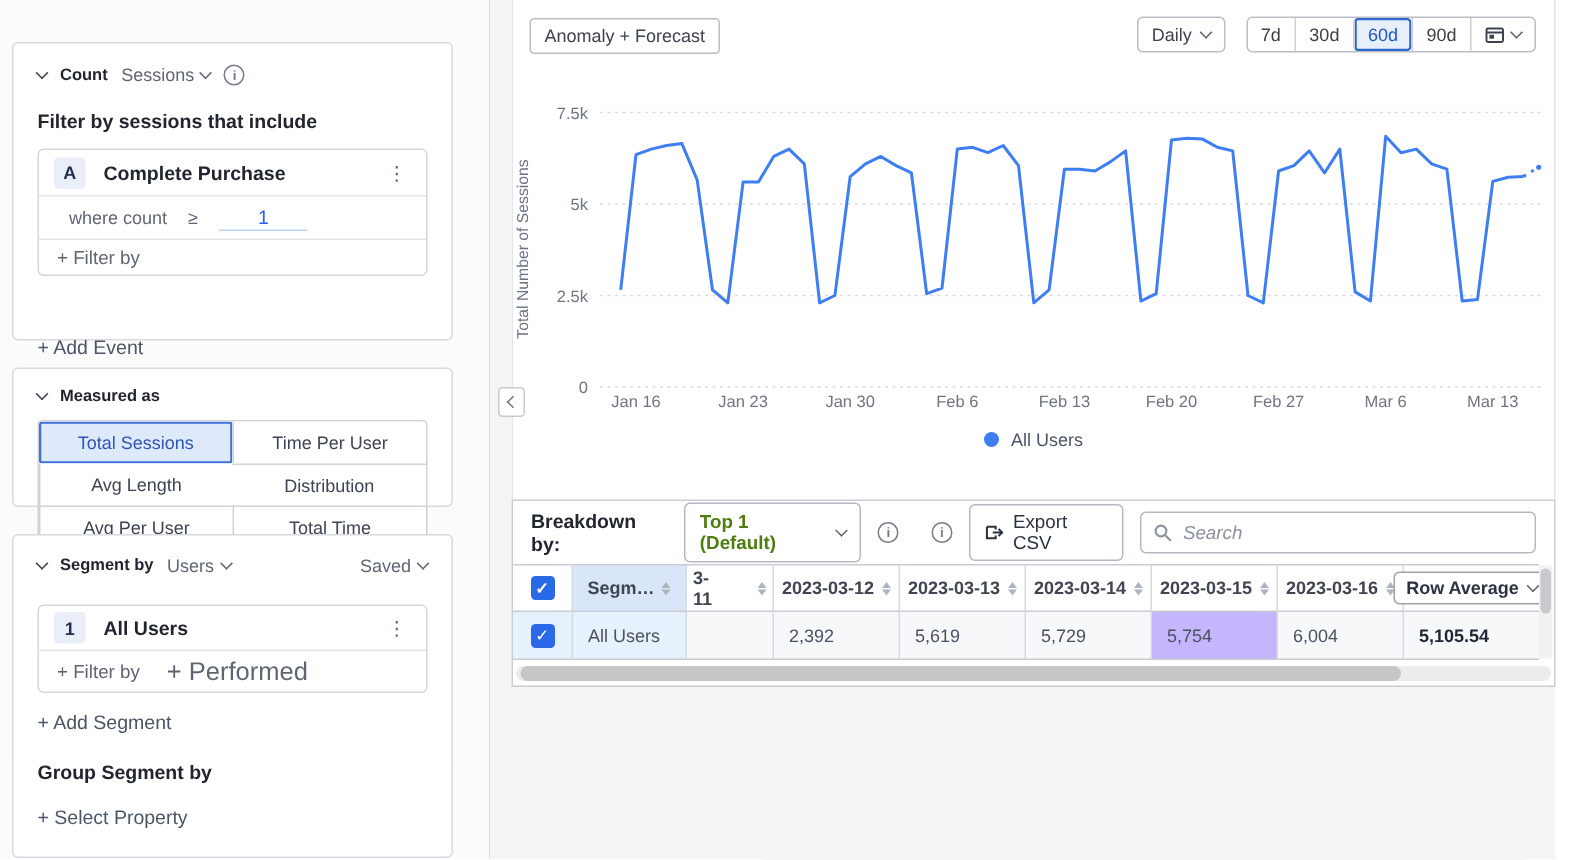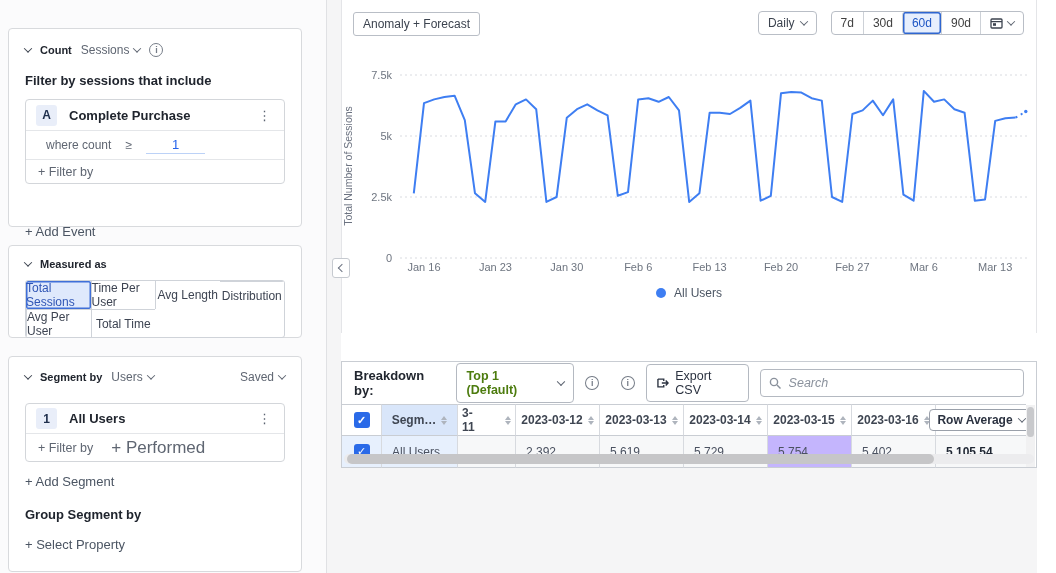--- a/index.html
+++ b/index.html
@@ -22,21 +22,21 @@
   .event-box { position:absolute; left:16px; right:16px; border:1px solid #d3d6da; border-radius:4px; background:#fff; }
   .ev-row1 { display:flex; align-items:center; gap:12px; height:31px; padding:0 10px; border-bottom:1px solid #e4e6e9; }
   .badge { display:inline-flex; align-items:center; justify-content:center; width:21px; height:21px; background:#e9eef9; border-radius:3px; font-size:12px; font-weight:bold; color:#20304d; }
   .ev-name { font-size:13px; font-weight:bold; color:#20252e; flex:1; }
   .kebab { font-size:13px; color:#5a6270; cursor:pointer; padding:0 3px; }
   .ev-row2 { display:flex; align-items:center; gap:14px; height:29px; padding:0 10px 0 20px; border-bottom:1px solid #e4e6e9; font-size:12px; color:#5f6672; }
   .count-val { color:#2563eb; border-bottom:1.5px solid #bcd2f7; padding:0 26px 1px 26px; font-size:13px; }
   .ev-row3 { display:flex; align-items:center; height:23px; padding:0 12px; font-size:12px; color:#5f6672; gap:18px; }
   .plus-link { font-size:12.5px; color:#5f6672; cursor:pointer; }
   .add-link { position:absolute; left:16px; font-size:13px; color:#4b5563; cursor:pointer; }
-  .meas-grid { position:absolute; left:16px; right:16px; top:34px; display:grid; grid-template-columns:1fr 1fr 1fr 1fr; border:1px solid #cfd3d9; border-radius:3px; overflow:hidden; }
+  .meas-grid { position:absolute; left:16px; right:16px; top:34px; display:grid; grid-template-columns:1fr 1fr; border:1px solid #cfd3d9; border-radius:3px; overflow:hidden; }
   .meas-cell { height:28px; display:flex; align-items:center; justify-content:center; font-size:12px; color:#3d4452; background:#fff; border-left:1px solid #cfd3d9; cursor:pointer; }
   .meas-cell:nth-child(3n+1){ border-left:none; }
   .meas-cell:nth-child(n+4){ border-top:1px solid #cfd3d9; }
   .meas-cell.selected { background:#dfe9fc; box-shadow:inset 0 0 0 1.5px #3f6fd8; color:#3056b5; border-radius:2px; }
   .saved-right { margin-left:auto; }
   .group-label { position:absolute; left:16px; font-size:13px; font-weight:bold; color:#20252e; }
 
   
   .main { position:absolute; left:327px; top:0; width:729px; height:573px; background:#ffffff; }
   .gutter { position:absolute; left:0; top:0; width:14px; height:573px; background:#f5f5f6; }
@@ -51,21 +51,21 @@
   .range-btn { padding:4px 9px; font-size:12px; color:#404040; border-left:1px solid #cdd1d7; cursor:pointer; display:flex; align-items:center; gap:5px; }
   .range-btn:first-child { border-left:none; }
   .range-btn.selected { background:#e7effd; box-shadow:inset 0 0 0 1.5px #2f66d0; color:#1d55c4; border-radius:3px; }
   .legend { position:absolute; left:0; top:286px; width:100%; display:flex; align-items:center; justify-content:center; gap:8px; }
   .legend-dot { width:10px; height:10px; border-radius:50%; }
   .legend-label { font-size:12px; color:#4b5563; }
   .collapse-btn { position:absolute; left:5px; top:258px; width:18px; height:20px; background:#fff; border:1px solid #c6cad0; border-radius:3px; display:flex; align-items:center; justify-content:center; cursor:pointer; }
   .collapse-btn .chev { transform:rotate(135deg); margin-left:2px; border-color:#6b7280; }
   svg text { font-family:"Liberation Sans", sans-serif; }
 
-  .table-card { position:absolute; left:14px; top:333px; width:696px; height:107px; background:#fff; border:1px solid #c9cdd3;margin-top:28px; }
+  .table-card { position:absolute; left:14px; top:333px; width:696px; height:125px; background:#fff; border:1px solid #c9cdd3; }
   .toolbar { position:absolute; left:0; top:0; right:0; height:42px; display:flex; align-items:center; padding:0 12px; gap:11px; }
   .toolbar-label { font-size:13px; font-weight:bold; color:#21262f; }
   .drop-btn { display:inline-flex; align-items:center; gap:7px; border:1px solid #b4b9c1; border-radius:4px; background:#fff; padding:5px 10px; font-size:12.5px; color:#4d7c0f; cursor:pointer;font-weight:bold; }
   .spacer { flex:1; }
   .export-btn { display:inline-flex; align-items:center; gap:6px; border:1px solid #b4b9c1; border-radius:4px; background:#fff; padding:4px 9px; font-size:12.5px; color:#2b3240; cursor:pointer; }
   .search-wrap { position:relative; width:272px; }
   .search-wrap input { width:100%; height:28px; border:1px solid #b4b9c1; border-radius:4px; padding:0 8px 0 28px; font-size:12.5px; color:#2b3240; font-family:"Liberation Sans", sans-serif; }
   .search-wrap input::placeholder { font-style:italic; color:#8a919c; }
   .search-ic { position:absolute; left:8px; top:7px; }
 
@@ -315,21 +315,21 @@
           <div class="tr">
             <div class="cell cb" style="width:40px;background:#e7f0fd">
               <span class="checkbox">✓</span>
             </div>
             <div class="cell" style="width:76px;background:#e7f0fd">All Users</div>
             <div class="cell" style="width:58px;background:#f7f8f9"></div>
             <div class="cell" style="width:84px;background:#f7f8f9">2,392</div>
             <div class="cell" style="width:84px;background:#f7f8f9">5,619</div>
             <div class="cell" style="width:84px;background:#f7f8f9">5,729</div>
             <div class="cell" style="width:84px;background:#c4b5fd">5,754</div>
-            <div class="cell" style="width:84px;background:#f7f8f9">5,402</div>
+            <div class="cell" style="width:84px;background:#f7f8f9">6,004</div>
             <div class="cell" style="width:90px;border-right:none;background:#f7f8f9;font-weight:bold;color:#1f2633;">5,105.54</div>
           </div>
         </div>
 
       <div class="vscroll">
           <div class="thumb"></div>
         </div>
       <div class="hscroll">
           <div class="thumb"></div>
         </div>

